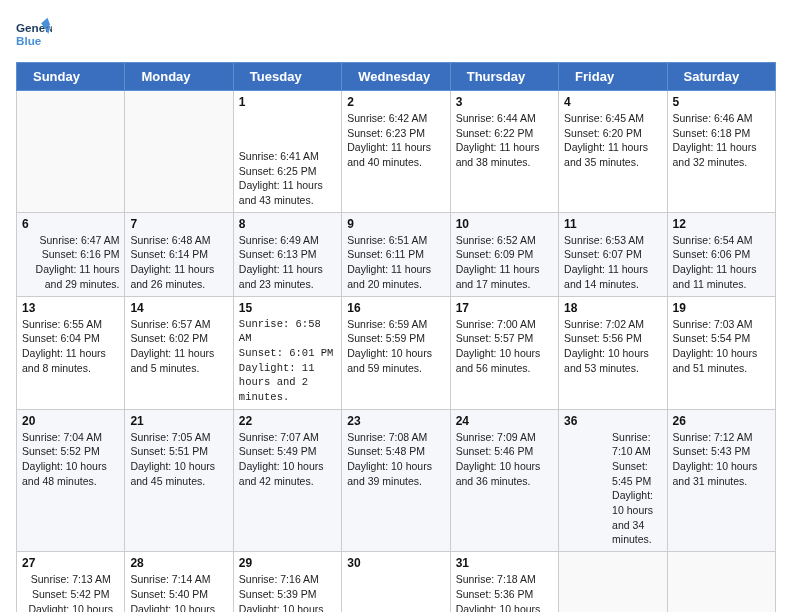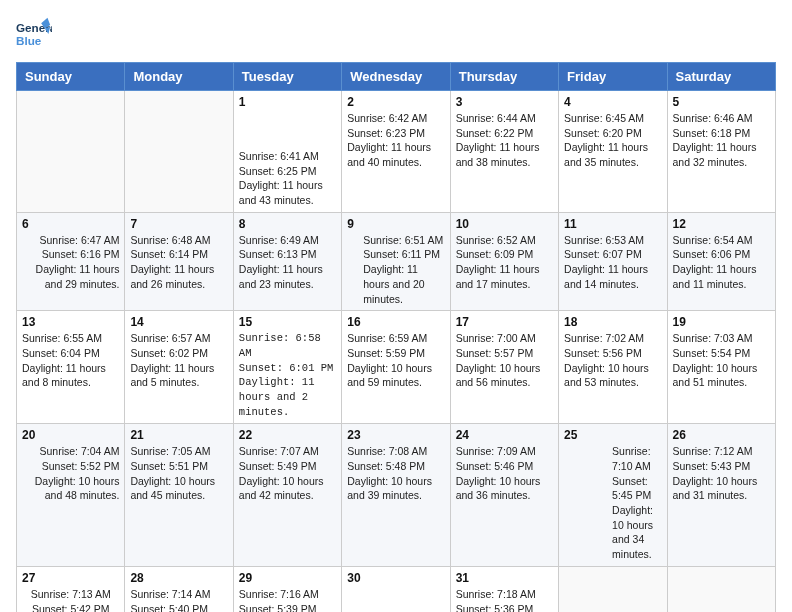--- a/index.html
+++ b/index.html
@@ -34,21 +34,21 @@
       color: #333;
     }
     .calendar {
       width: 100%;
       border-collapse: collapse;
       font-size: 11px;
     }
     .calendar th {
       background: #3a6fbf;
       color: #fff;
-      padding: 6px 8px;
+      padding: 6px 16px;
       text-align: left;
       font-size: 13px;
       border: 1px solid #5a8fd0;
     }
     .calendar td {
       border: 1px solid #ccc;
       vertical-align: top;
       padding: 4px 5px;
       width: 108px;
       min-height: 80px;
@@ -163,21 +163,21 @@
 Daylight: 11 hours and 26 minutes.</div>
         </td>
         <td>
           <div class="day-num">8</div>
           <div class="day-info" style="white-space: pre-line;">Sunrise: 6:49 AM
 Sunset: 6:13 PM
 Daylight: 11 hours and 23 minutes.</div>
         </td>
         <td>
           <div class="day-num">9</div>
-          <div class="day-info" style="white-space: pre-line; margin-left: 16px;">Sunrise: 6:51 AM
+          <div class="day-info" style="white-space: pre-line;">Sunrise: 6:51 AM
 Sunset: 6:11 PM
 Daylight: 11 hours and 20 minutes.</div>
         </td>
         <td>
           <div class="day-num">10</div>
           <div class="day-info" style="white-space: pre-line;">Sunrise: 6:52 AM
 Sunset: 6:09 PM
 Daylight: 11 hours and 17 minutes.</div>
         </td>
         <td>
@@ -233,21 +233,21 @@
         <td>
           <div class="day-num">19</div>
           <div class="day-info" style="white-space: pre-line;">Sunrise: 7:03 AM
 Sunset: 5:54 PM
 Daylight: 10 hours and 51 minutes.</div>
         </td>
       </tr>
       <tr>
         <td>
           <div class="day-num">20</div>
-          <div class="day-info" style="white-space: pre-line; text-align: right;">Sunrise: 7:04 AM
+          <div class="day-info" style="white-space: pre-line;">Sunrise: 7:04 AM
 Sunset: 5:52 PM
 Daylight: 10 hours and 48 minutes.</div>
         </td>
         <td>
           <div class="day-num">21</div>
           <div class="day-info" style="white-space: pre-line;">Sunrise: 7:05 AM
 Sunset: 5:51 PM
 Daylight: 10 hours and 45 minutes.</div>
         </td>
         <td>
@@ -262,21 +262,21 @@
 Sunset: 5:48 PM
 Daylight: 10 hours and 39 minutes.</div>
         </td>
         <td>
           <div class="day-num">24</div>
           <div class="day-info" style="white-space: pre-line;">Sunrise: 7:09 AM
 Sunset: 5:46 PM
 Daylight: 10 hours and 36 minutes.</div>
         </td>
         <td>
-          <div class="day-num">25</div>
+          <div class="day-num">36</div>
           <div class="day-info" style="white-space: pre-line; margin-left: 48px;">Sunrise: 7:10 AM
 Sunset: 5:45 PM
 Daylight: 10 hours and 34 minutes.</div>
         </td>
         <td>
           <div class="day-num">26</div>
           <div class="day-info" style="white-space: pre-line;">Sunrise: 7:12 AM
 Sunset: 5:43 PM
 Daylight: 10 hours and 31 minutes.</div>
         </td>

